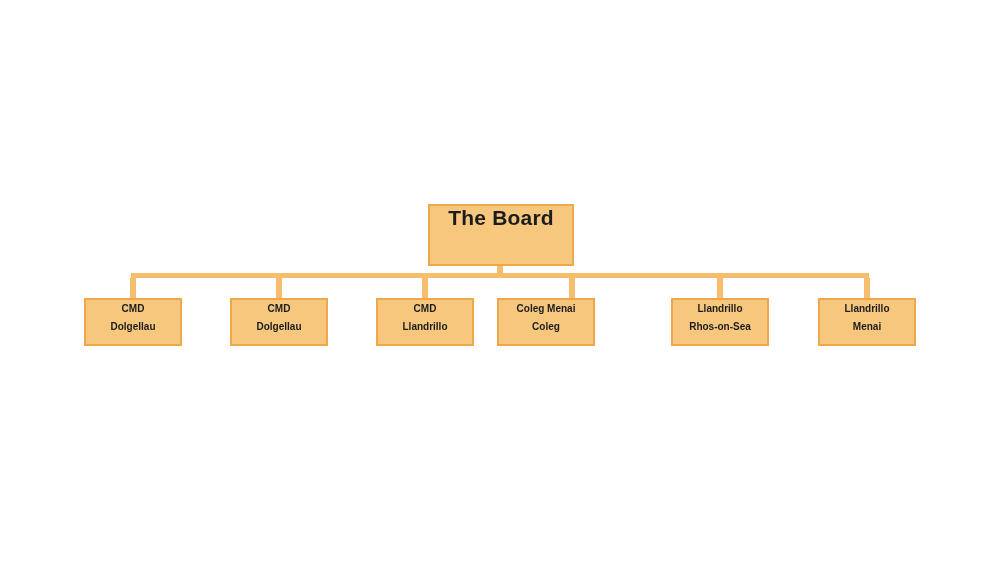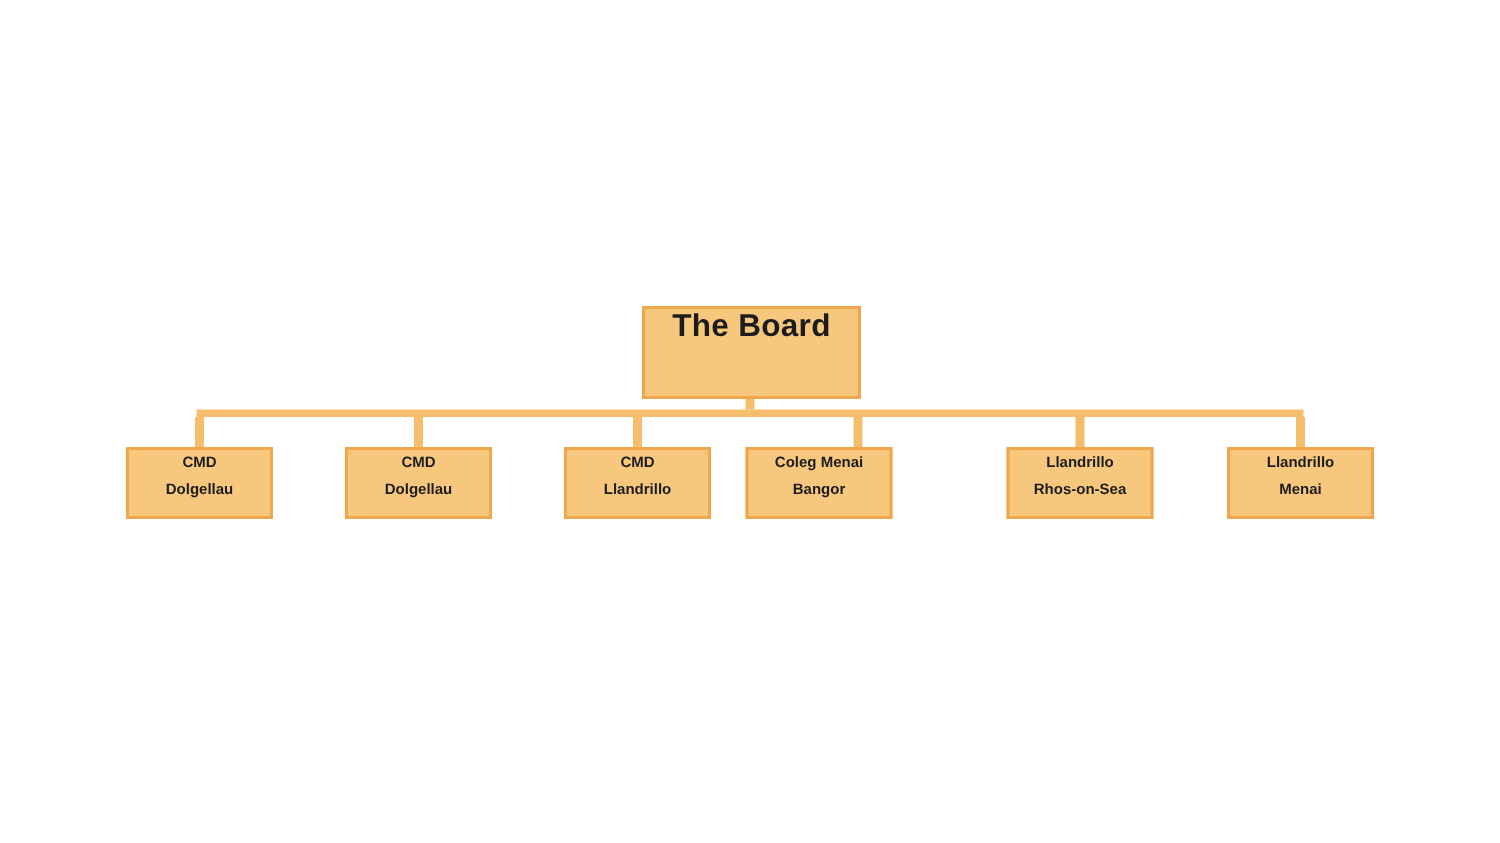--- a/index.html
+++ b/index.html
@@ -49,21 +49,21 @@
   <div class="node child" style="left:230px">
     <span>CMD</span>
     <span>Dolgellau</span>
   </div>
   <div class="node child" style="left:376px">
     <span>CMD</span>
     <span>Llandrillo</span>
   </div>
   <div class="node child" style="left:497px">
     <span>Coleg Menai</span>
-    <span>Bangor</span>
+    <span>Coleg</span>
   </div>
   <div class="node child" style="left:671px">
     <span>Llandrillo</span>
     <span>Rhos-on-Sea</span>
   </div>
   <div class="node child" style="left:818px">
     <span>Llandrillo</span>
     <span>Menai</span>
   </div>
 

